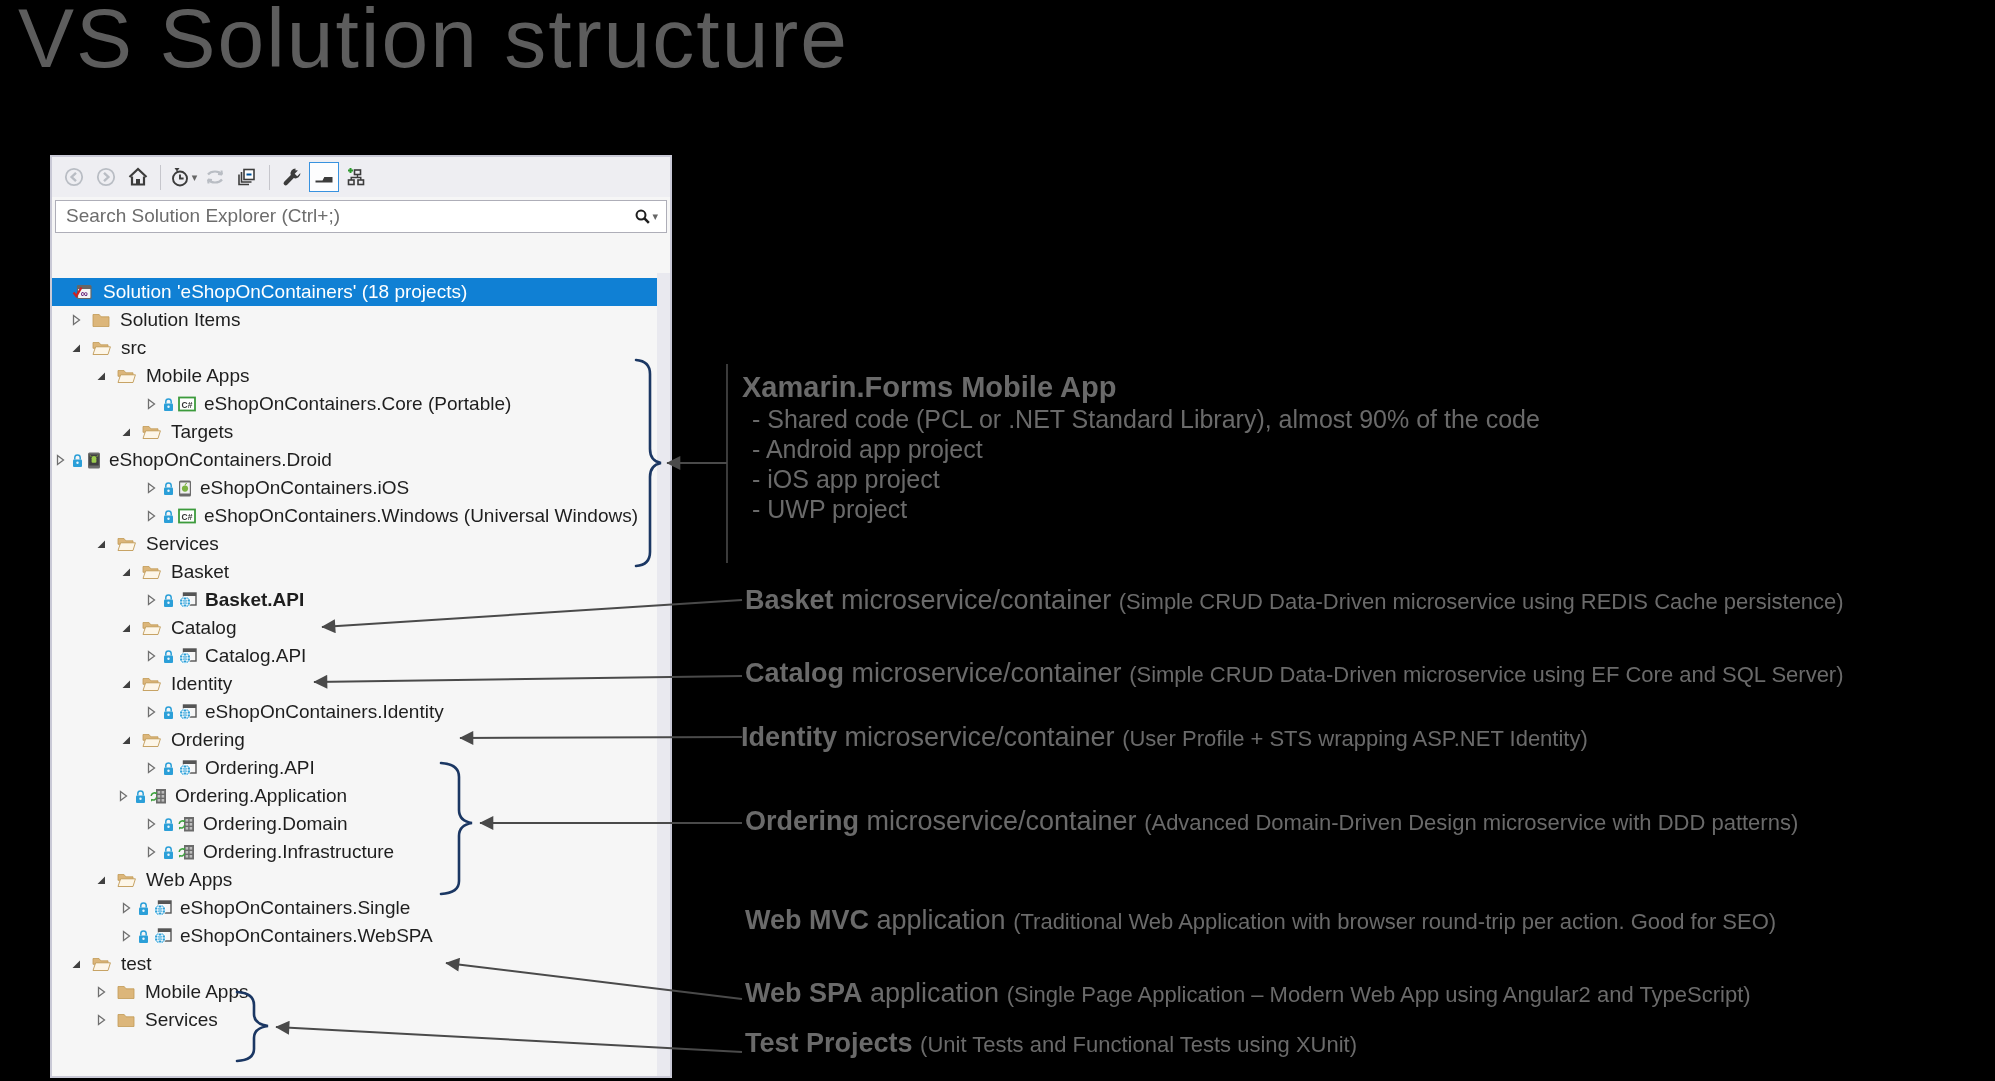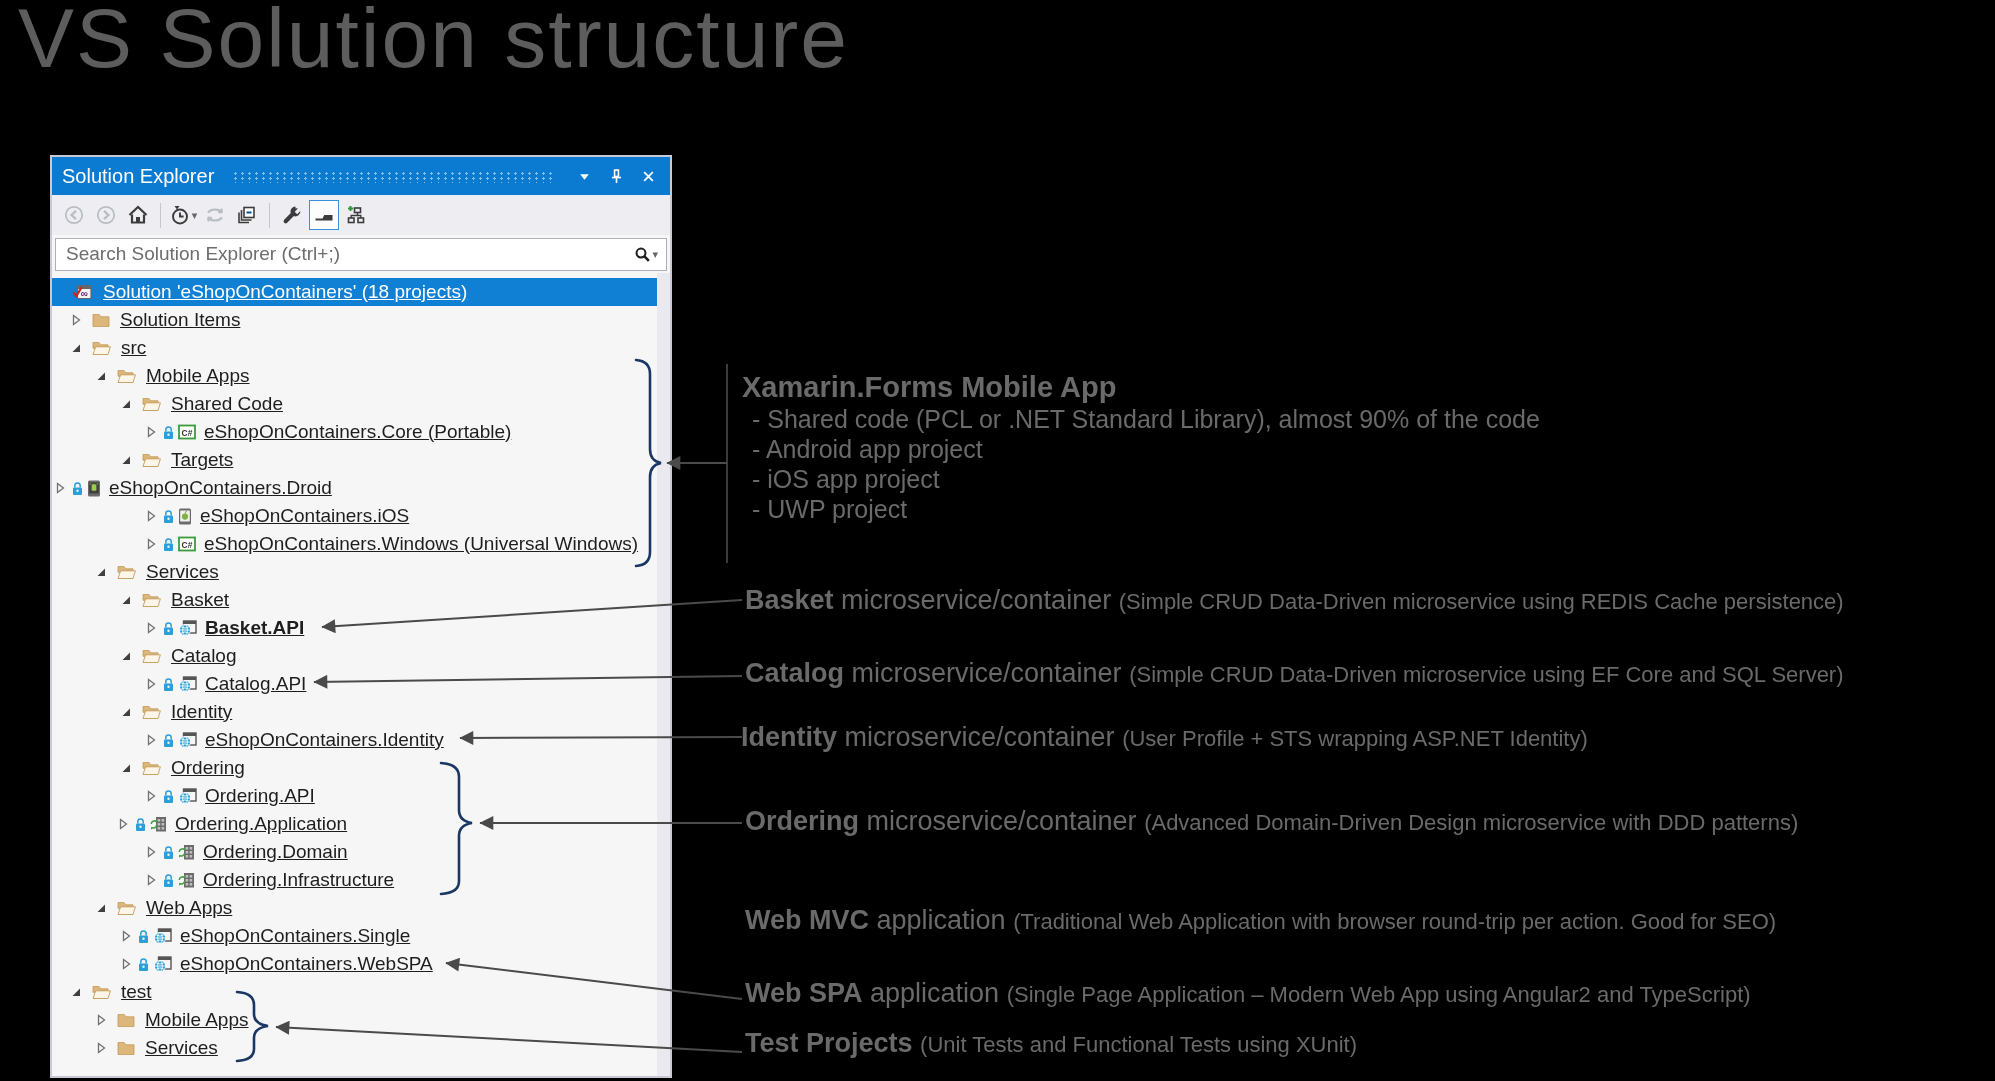--- a/index.html
+++ b/index.html
@@ -36,21 +36,21 @@
   .sinput::placeholder{color:#6d6d6d;opacity:1;}
 
   .tree{position:absolute;left:0;right:0;top:116px;bottom:0;overflow:hidden;padding-top:5px;}
   .row{height:28px;display:flex;align-items:center;font-size:19px;color:#1e1e1e;
        white-space:nowrap;box-sizing:border-box;}
   .row.selected{background:var(--c-selection,#1080d4);color:#fff;}
   .row.bold .label{font-weight:bold;}
   .expander{width:16px;height:16px;flex:none;display:flex;align-items:center;}
   .picon{flex:none;display:flex;align-items:center;}
   .lockicon{flex:none;display:flex;align-items:center;margin:0 4px 0 2px;}
-  .label{padding-bottom:1px;text-decoration:underline;}
+  .label{padding-bottom:1px;}
 
   .scroll-strip{position:absolute;right:0;top:116px;bottom:0;width:13px;background:#e9e9ef;}
 
   
   .ann{position:absolute;color:var(--c-annotation,#6a6a6a);white-space:nowrap;font-size:27px;}
   .ann .b{font-weight:bold;}
   .ann .paren{font-size:22px;}
   .ann-heading{font-size:29px;font-weight:bold;line-height:34px;}
   .ann-bullet{font-size:25px;line-height:30px;padding-left:10px;font-weight:normal;}
 
@@ -58,41 +58,20 @@
   .arrow-line{stroke:var(--c-arrow,#4a4a4a);stroke-width:2;fill:none;}
   .vline{stroke:var(--c-arrow,#4a4a4a);stroke-width:1.6;fill:none;}
   .brace{stroke:var(--c-brace,#1b3763);stroke-width:2.6;fill:none;stroke-linecap:round;}
 </style>
 </head>
 <body>
 
 <div class="page-title">VS Solution structure</div>
 
 <div class="panel">
-  <div class="titlebar">
-    <span class="t">Solution Explorer</span>
-    <span class="grip"></span>
-    <span class="tbtn">
-      <svg width="13" height="13" viewBox="0 0 12 12">
-          <path d="M2 4 h8 L6 9 z" fill="#fff"></path>
-        </svg>
-    </span>
-    <span class="tbtn">
-      <svg width="13" height="15" viewBox="0 0 12 14">
-          <rect x="4.2" y="1" width="3.6" height="6" fill="none" stroke="#fff" stroke-width="1.5"></rect>
-          <line x1="1.8" y1="8" x2="10.2" y2="8" stroke="#fff" stroke-width="1.5"></line>
-          <line x1="6" y1="8" x2="6" y2="13" stroke="#fff" stroke-width="1.5"></line>
-        </svg>
-    </span>
-    <span class="tbtn">
-      <svg width="13" height="13" viewBox="0 0 12 12">
-          <path d="M2 2 L10 10 M10 2 L2 10" stroke="#fff" stroke-width="1.7"></path>
-        </svg>
-    </span>
-  </div>
   <div class="toolbar" id="toolbar">
       <div class="tool">
         <svg width="22" height="22" viewBox="0 0 22 22">
           <circle cx="11" cy="11" r="8.2" fill="none" stroke="#b9bdc4" stroke-width="1.8"></circle>
           <path d="M13 6.8 L8.6 11 l4.4 4.2" fill="none" stroke="#b9bdc4" stroke-width="2.4"></path>
         </svg>
       </div>
       <div class="tool">
         <svg width="22" height="22" viewBox="0 0 22 22">
           <circle cx="11" cy="11" r="8.2" fill="none" stroke="#b9bdc4" stroke-width="1.8"></circle>
@@ -209,34 +188,20 @@
             <path d="M12 4.5 V12 H4.5 z" fill="#404040"></path>
           </svg>
         </span>
         <span class="picon" style="margin-right: 10px;">
           <svg width="19" height="16" viewBox="0 0 19 16">
             <path d="M1 2.5 h6 l1.8 2.3 H16 v3.5 H1 z" fill="#dcb67a" stroke="#c19a55" stroke-width="0.8"></path>
             <path d="M1 14.5 L3.6 6.8 H18.4 L16 14.5 z" fill="#fdf6e8" stroke="#c19a55" stroke-width="0.9"></path>
           </svg>
         </span>
         <span class="label">Mobile Apps</span>
-      </div>
-      <div class="row" style="padding-left: 66px;">
-        <span class="expander" style="margin-right: 8px;">
-          <svg width="16" height="16" viewBox="0 0 16 16">
-            <path d="M12 4.5 V12 H4.5 z" fill="#404040"></path>
-          </svg>
-        </span>
-        <span class="picon" style="margin-right: 10px;">
-          <svg width="19" height="16" viewBox="0 0 19 16">
-            <path d="M1 2.5 h6 l1.8 2.3 H16 v3.5 H1 z" fill="#dcb67a" stroke="#c19a55" stroke-width="0.8"></path>
-            <path d="M1 14.5 L3.6 6.8 H18.4 L16 14.5 z" fill="#fdf6e8" stroke="#c19a55" stroke-width="0.9"></path>
-          </svg>
-        </span>
-        <span class="label">Shared Code</span>
       </div>
       <div class="row" style="padding-left: 91px;">
         <span class="expander" style="margin-right: 2px;">
           <svg width="16" height="16" viewBox="0 0 16 16">
             <path d="M5.5 3.5 L11.5 8 L5.5 12.5 z" fill="none" stroke="#707070" stroke-width="1.3"></path>
           </svg>
         </span>
         <span class="lockicon">
           <svg width="11" height="15" viewBox="0 0 11 15">
             <path d="M2.8 6.5 V4.6 a2.7 2.7 0 0 1 5.4 0 V6.5" fill="none" stroke="#2b9fd8" stroke-width="1.5"></path>

